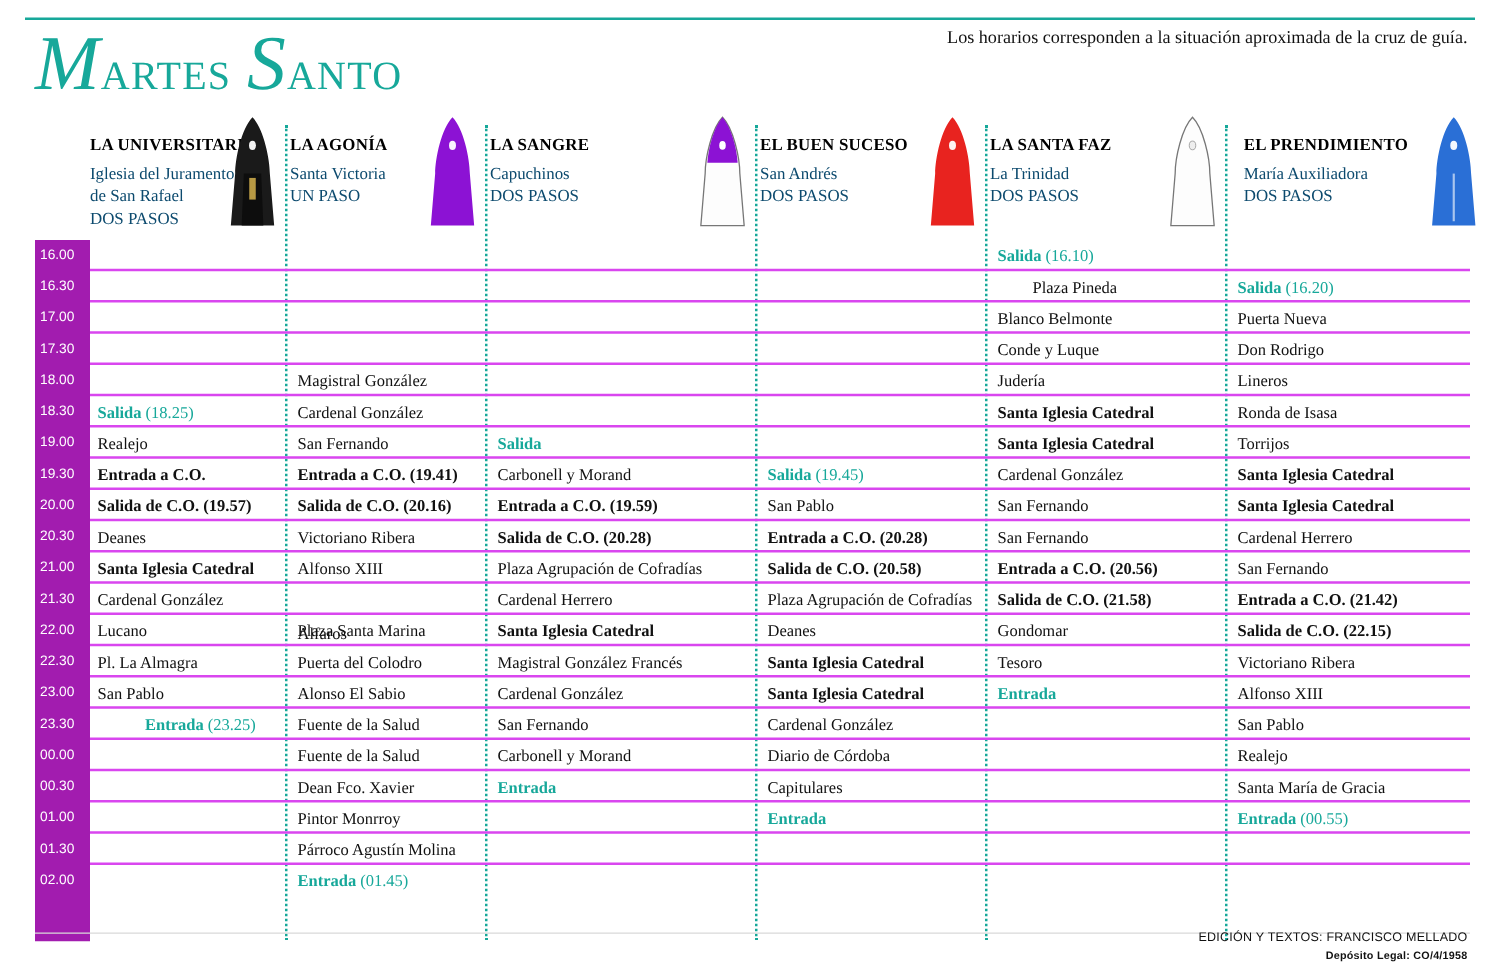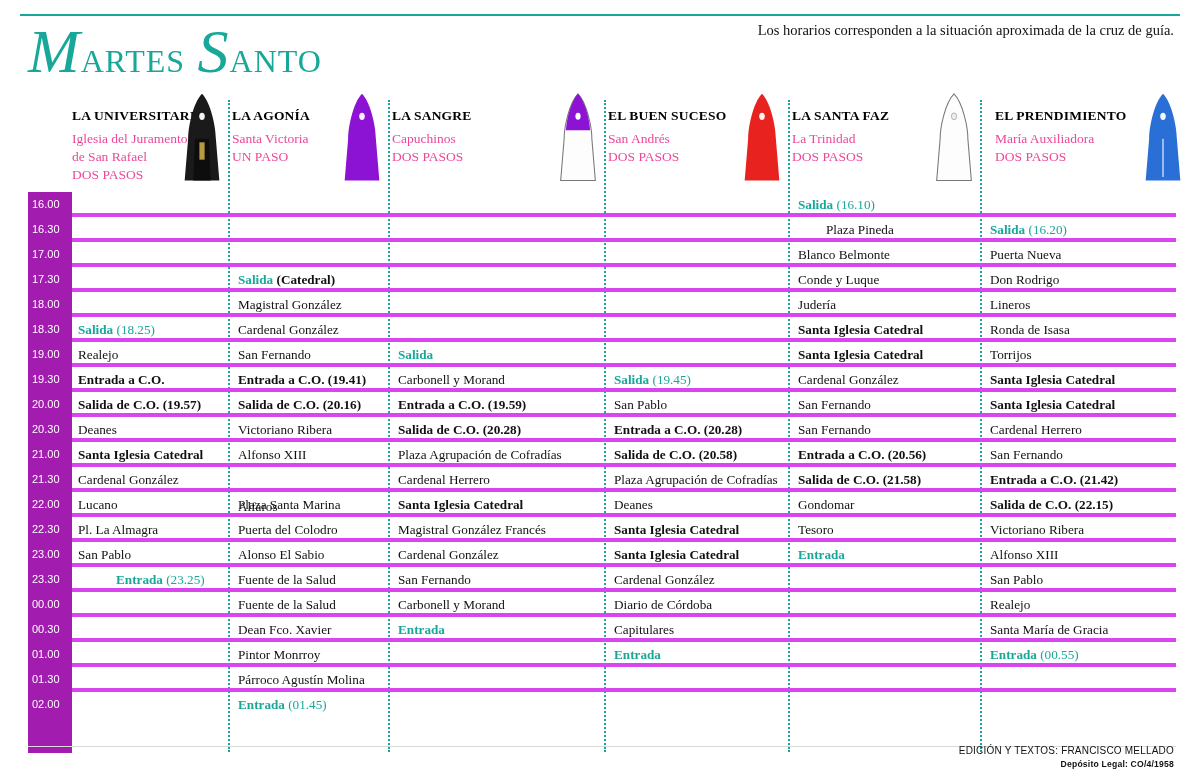--- a/index.html
+++ b/index.html
@@ -41,38 +41,38 @@
   
   .cols { position: absolute; left: 0; top: 108px; width: 1200px; height: 88px; }
   .col-head {
     position: absolute; top: 0; width: 190px;
   }
   .col-name {
     font-weight: bold; font-size: 13.5px; color: #000; letter-spacing: .2px;
     white-space: nowrap;
   }
   .col-sub {
-    font-size: 13.5px; color: #ec4899; margin-top: 6px; line-height: 1.35;
+    font-size: 13.5px; color: #0c4a6e; margin-top: 6px; line-height: 1.35;
   }
   .nazareno { position: absolute; top: -18px; }
 
   
   .grid { position: absolute; left: 0; top: 192px; width: 1200px; }
   .timecol {
     position: absolute; left: 28px; top: 0; width: 44px;
     background: #a21caf;
   }
   .trow { position: relative; height: 25px; }
   .tlabel {
     color: #fff; font-size: 11px; font-family: "Liberation Sans", sans-serif;
     padding-left: 4px; line-height: 25px;
   }
   .rows { position: absolute; left: 72px; top: 0; width: 1104px; }
   .row {
-    position: relative; height: 25px; border-bottom: 4px solid #d946ef;
+    position: relative; height: 25px; border-bottom: 2px solid #d946ef;
   }
   .row:last-child { border-bottom: none; }
   .cell {
     position: absolute; top: 0; height: 25px; line-height: 25px;
     font-size: 13.2px; color: #111; white-space: nowrap; overflow: hidden;
     padding-left: 6px;
   }
   .cell.b { font-weight: bold; }
   .tealword { color: #17a89a; font-weight: bold; }
   .timeparen { color: #17a89a; font-weight: normal; }
@@ -266,21 +266,20 @@
         </div>
         <div class="row">
           <div class="cell" style="left: 720px; width: 190px; margin-left: 28px;"><span>Plaza Pineda</span></div>
           <div class="cell" style="left: 912px; width: 196px;"><span class="tealword">Salida</span> <span class="timeparen">(16.20)</span></div>
         </div>
         <div class="row">
           <div class="cell" style="left: 720px; width: 190px;"><span>Blanco Belmonte</span></div>
           <div class="cell" style="left: 912px; width: 196px;"><span>Puerta Nueva</span></div>
         </div>
         <div class="row">
-          <div class="cell" style="left: 160px; width: 158px;"><span class="tealword">Salida</span> <span class="bold-paren">(Catedral)</span></div>
           <div class="cell" style="left: 720px; width: 190px;"><span>Conde y Luque</span></div>
           <div class="cell" style="left: 912px; width: 196px;"><span>Don Rodrigo</span></div>
         </div>
         <div class="row">
           <div class="cell" style="left: 160px; width: 158px;"><span>Magistral González</span></div>
           <div class="cell" style="left: 720px; width: 190px;"><span>Judería</span></div>
           <div class="cell" style="left: 912px; width: 196px;"><span>Lineros</span></div>
         </div>
         <div class="row">
           <div class="cell" style="left: 0px; width: 158px;"><span class="tealword">Salida</span> <span class="timeparen">(18.25)</span></div>

